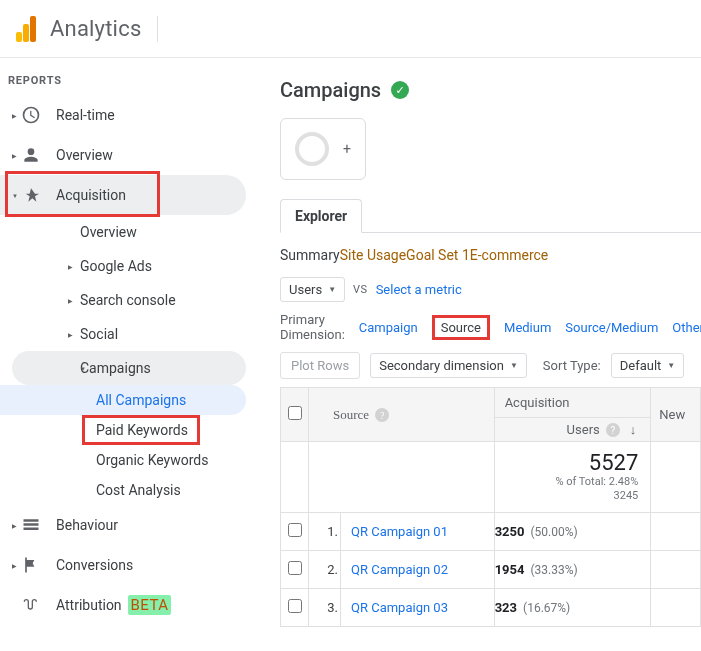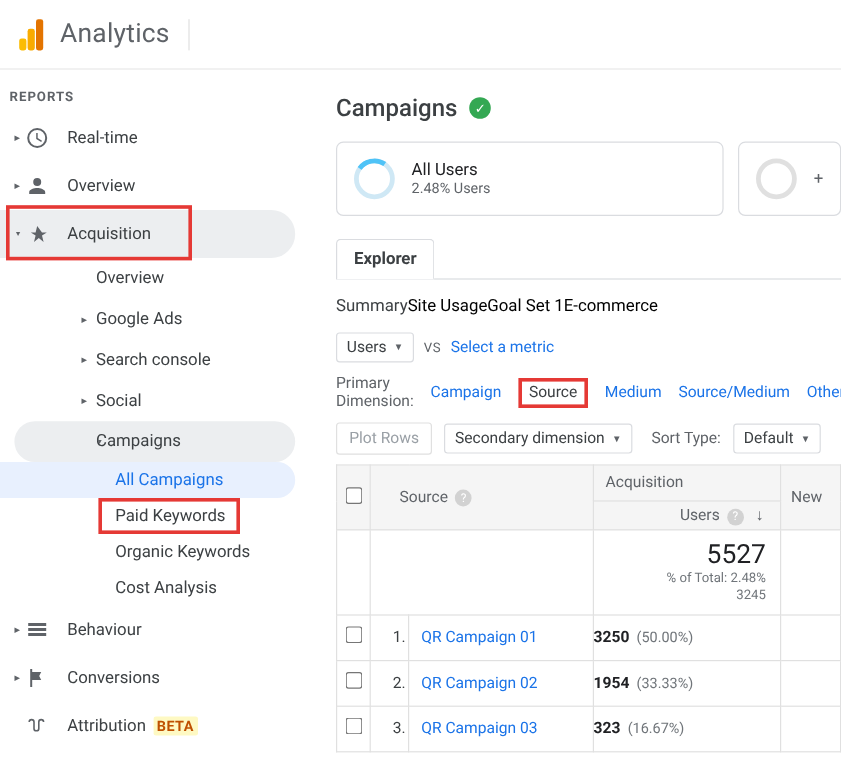--- a/index.html
+++ b/index.html
@@ -28,21 +28,21 @@
   .sub-item .lbl { padding-left: 24px; }
   .sub-item.campaigns { background: #eceef0; border-radius: 20px; margin-left: 12px; padding-left: 44px; }
   
   .sub-sub { display: flex; align-items: center; height: 30px; padding-left: 96px; font-size: 14px; color: #3c4043; cursor: pointer; border-radius: 0 20px 20px 0; margin-right: 14px; }
   .sub-sub.active { background: #e8f0fe; color: #1a73e8; }
   
   .red-box { border: 3px solid #e53935; }
   .red-box-acq { position: absolute; left: 5px; top: -4px; width: 155px; height: 46px; pointer-events: none; }
   .red-box-all { position: absolute; left: 82px; width: 118px; height: 30px; pointer-events: none; }
   
-  .beta { background: #fef9c3; color: #bf5000; font-size: 12px; font-weight: 700; padding: 1px 3px; margin-left: 6px; border-radius: 2px; letter-spacing: .4px; }
+  .beta { background: #86efac; color: #bf5000; font-size: 15px; font-weight: 400; padding: 1px 3px; margin-left: 6px; border-radius: 2px; letter-spacing: .4px; }
   
   .main { flex: 1; padding: 20px 0 0 20px; overflow: hidden; }
   .page-title { display: flex; align-items: center; gap: 10px; margin-bottom: 16px; }
   .page-title h1 { font-size: 20px; font-weight: 500; color: #3c4043; }
   .verified { width: 18px; height: 18px; background: #34a853; border-radius: 50%; display: inline-flex; align-items: center; justify-content: center; color: #fff; font-size: 11px; }
   
   .segment-row { display: flex; gap: 12px; margin-bottom: 18px; }
   .segment-card { border: 1px solid #dadce0; border-radius: 6px; height: 62px; display: flex; align-items: center; padding: 0 14px; gap: 14px; }
   .segment-card.main-card { width: 338px; }
   .donut { width: 34px; height: 34px; border-radius: 50%; border: 4px solid #cfe8f5; position: relative; }
@@ -50,41 +50,41 @@
   .seg-title { font-size: 14px; color: #202124; }
   .seg-sub { font-size: 12px; color: #5f6368; }
   .add-donut { width: 34px; height: 34px; border-radius: 50%; border: 4px solid #e0e0e0; }
   .add-plus { color: #5f6368; font-size: 14px; }
   
   .tabs { border-bottom: 1px solid #dadce0; }
   .tab { display: inline-block; border: 1px solid #dadce0; border-bottom: 1px solid #fff; padding: 8px 14px; font-size: 14px; font-weight: 700; color: #3c4043; border-radius: 4px 4px 0 0; position: relative; top: 1px; background: #fff; }
   
   .subtabs { display: flex; padding: 14px 0; font-size: 14px; }
   .subtabs span:first-child { color: #3c4043; }
-  .subtabs span:not(:first-child) { color: #000000; cursor: pointer; }
+  .subtabs span:not(:first-child) { color: #a16207; cursor: pointer; }
   
   .controls { display: flex; align-items: center; gap: 8px; font-size: 13px; margin-bottom: 10px; }
   .sel-btn { border: 1px solid #dadce0; border-radius: 3px; padding: 4px 8px; display: inline-flex; align-items: center; gap: 6px; background: #fff; cursor: pointer; }
   .vs { color: #5f6368; font-size: 11px; letter-spacing: .5px; }
   .link { color: #1a73e8; cursor: pointer; }
   
   .dim-row { display: flex; align-items: center; gap: 14px; font-size: 13px; margin-bottom: 10px; }
   .dim-label { color: #5f6368; }
   .dim-row .link { color: #1a73e8; }
   .src-chip { border: 3px solid #e53935; padding: 2px 6px; color: #3c4043; }
   
   .filter-row { display: flex; align-items: center; gap: 10px; font-size: 13px; }
   .plot { color: #9aa0a6; border: 1px solid #e0e0e0; padding: 5px 10px; border-radius: 3px; }
   .sort-lab { color: #5f6368; margin-left: 6px; }
   
   table { border-collapse: collapse; width: 100%; margin-top: 8px; }
   th, td { border: 1px solid #e0e0e0; font-size: 13px; }
   th { background: #f5f5f5; color: #5f6368; font-weight: 400; }
   .th-acq { height: 30px; text-align: left; padding-left: 10px; }
-  .th-src { height: 54px; padding-left: 24px; text-align: left; }
+  .th-src { height: 54px; padding-left: 24px; text-align: left; font-family: Liberation Serif, serif; }
   .th-users { text-align: right; padding-right: 14px; }
   .th-new { text-align: left; padding-left: 8px; }
   .help { display: inline-flex; width: 14px; height: 14px; border-radius: 50%; background: #d2d2d2; color: #fff; font-size: 10px; align-items: center; justify-content: center; margin-left: 6px; }
   .sort-arrow { color: #5f6368; margin-left: 10px; }
   td.cb { width: 28px; text-align: center; }
   input[type=checkbox] { width: 14px; height: 14px; }
   .big-num { font-size: 22px; font-weight: 400; color: #202124; text-align: right; padding-right: 12px; }
   .sub-num { font-size: 11px; color: #70757a; text-align: right; padding-right: 12px; line-height: 1.3; }
   td.rank { width: 32px; text-align: right; color: #3c4043; padding-right: 2px; }
   td.camp { color: #1a73e8; padding-left: 10px; }
@@ -210,27 +210,20 @@
     </div>
   </div>
 
   <div class="main">
     <div class="page-title">
       <h1>Campaigns</h1>
       <span class="verified">✓</span>
     </div>
 
     <div class="segment-row">
-      <div class="segment-card main-card">
-        <div class="donut"></div>
-        <div>
-          <div class="seg-title">All Users</div>
-          <div class="seg-sub">2.48% Users</div>
-        </div>
-      </div>
       <div class="segment-card">
         <div class="add-donut"></div>
         <div class="add-plus">+</div>
       </div>
     </div>
 
     <div class="tabs">
       <div class="tab">Explorer</div>
     </div>
 

